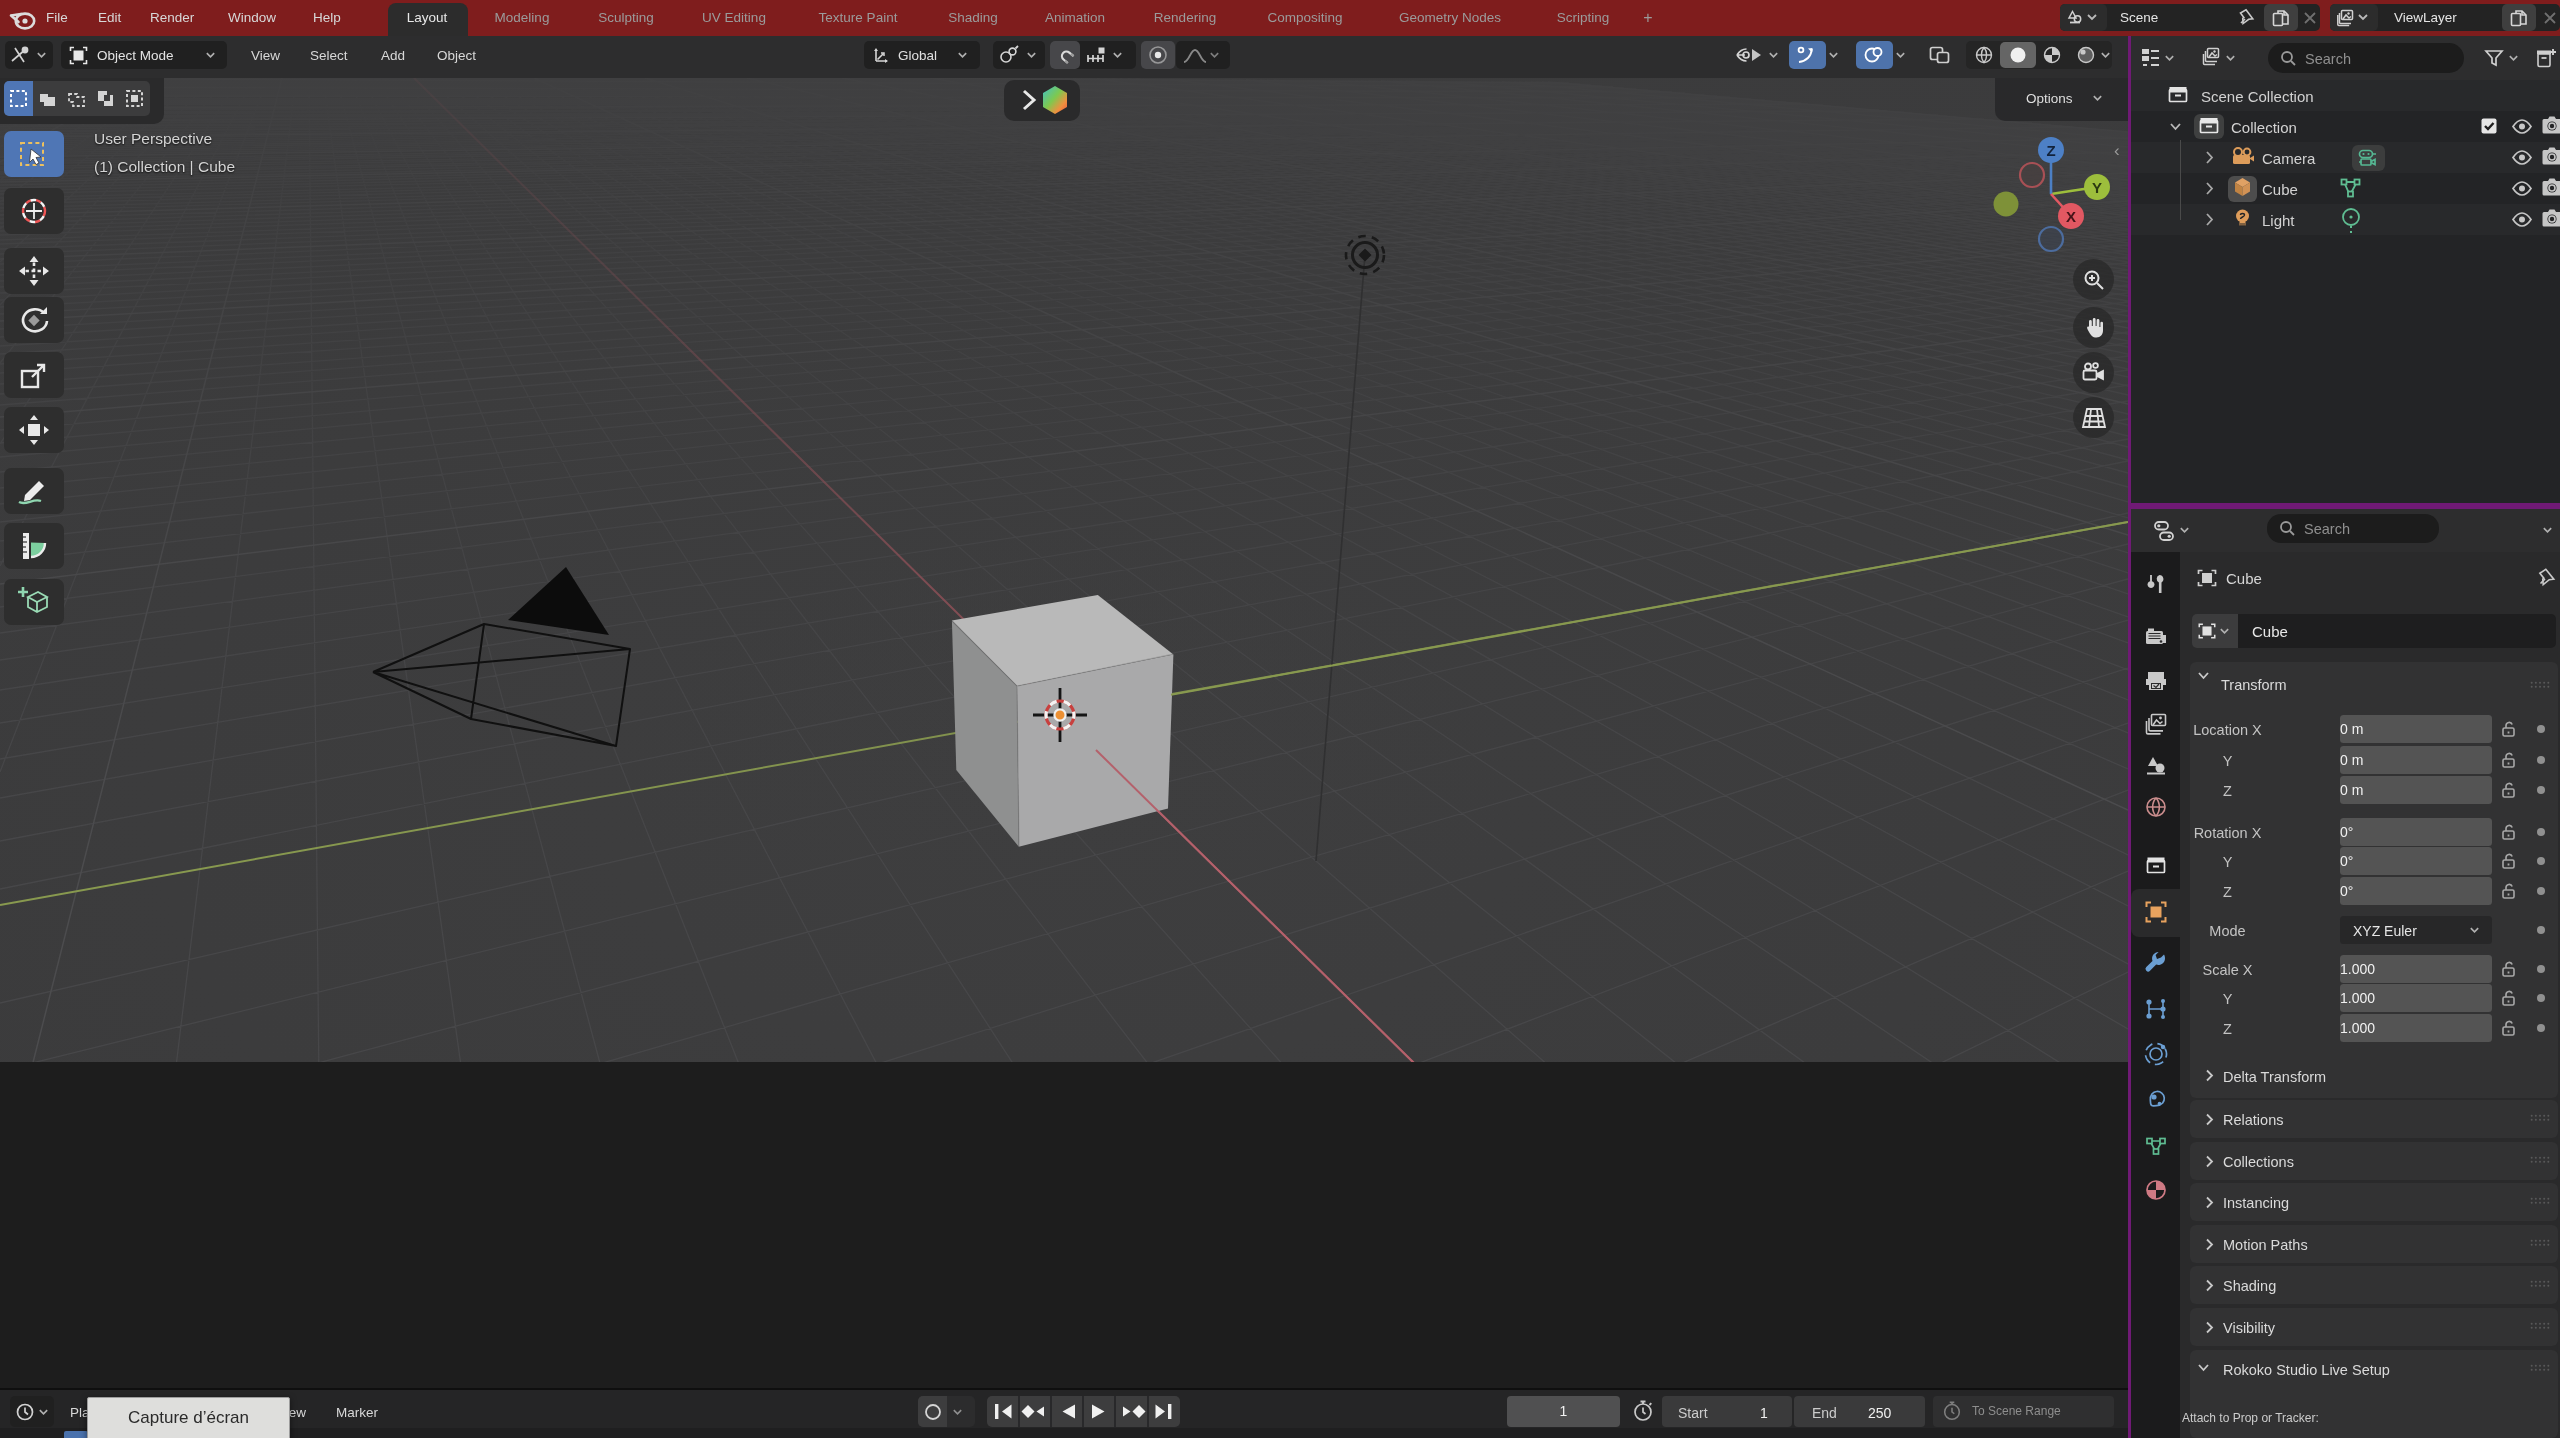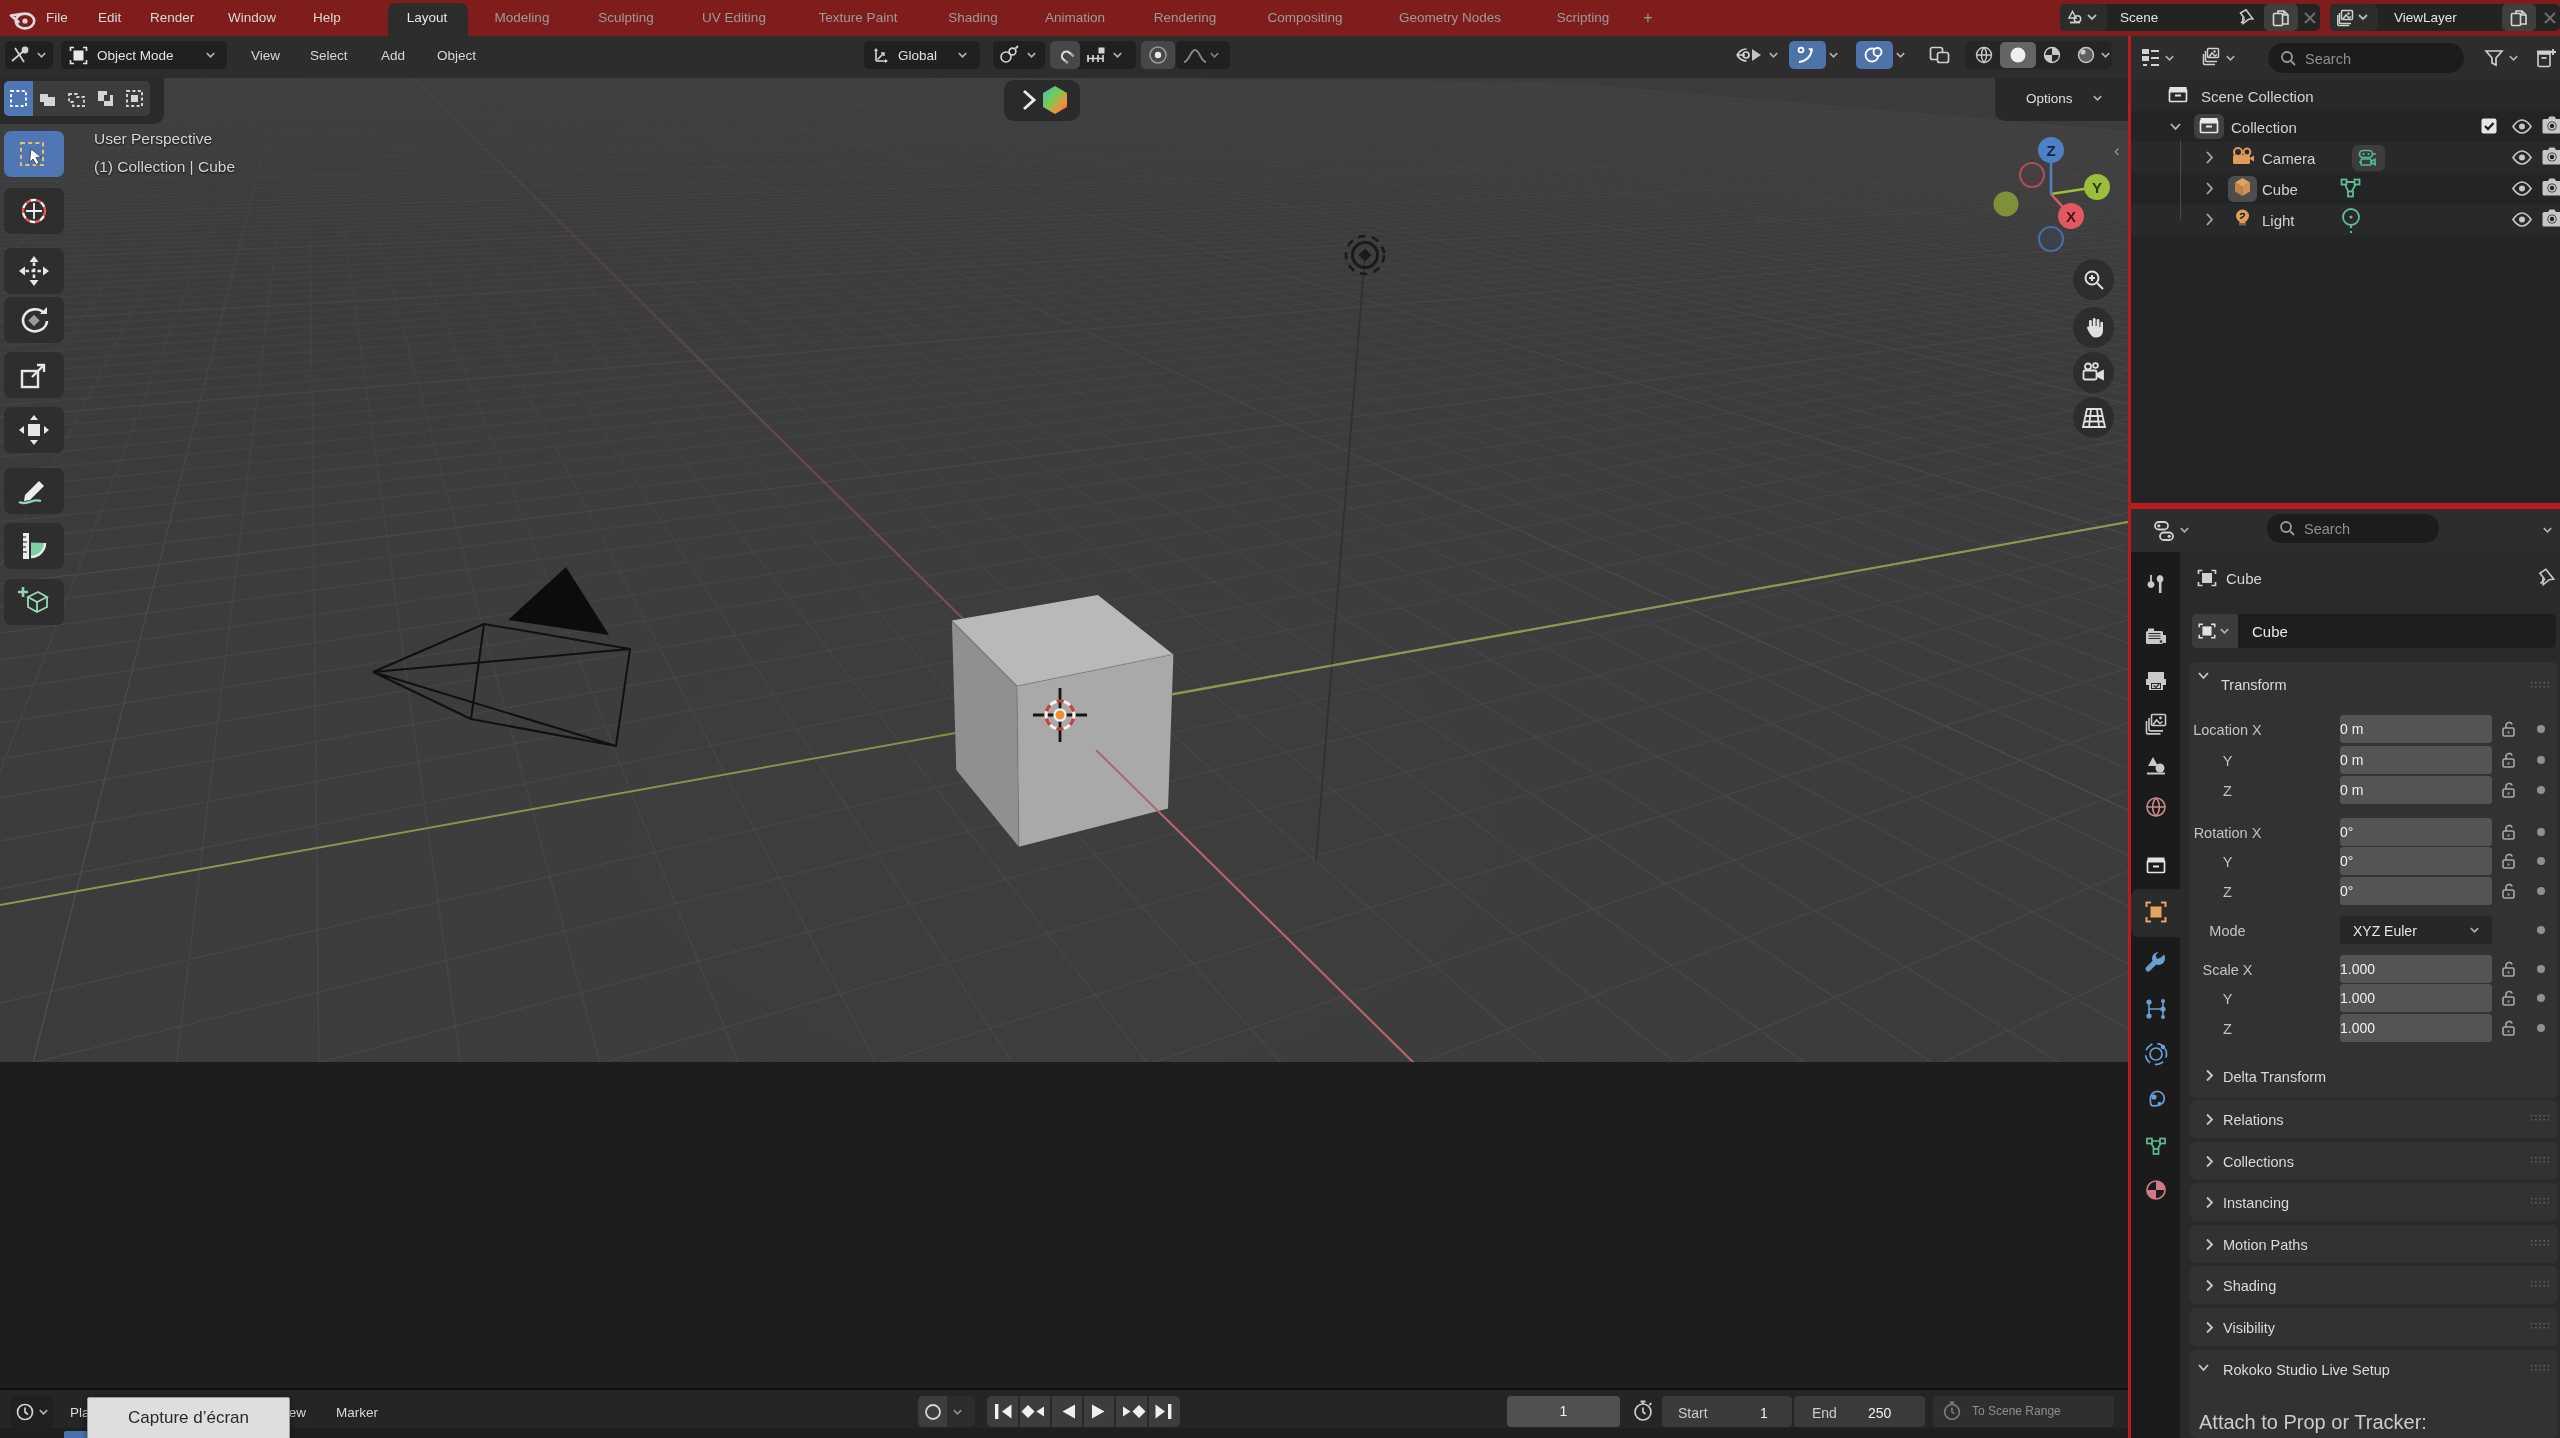--- a/index.html
+++ b/index.html
@@ -4,21 +4,21 @@
 body{width:2560px;height:1438px;overflow:hidden;background:#1d1d1d;font-family:"Liberation Sans",sans-serif;position:relative}
 .abs{position:absolute}
 .txt{position:absolute;color:#d8d8d8;font-size:13.5px;line-height:1;white-space:nowrap}
 svg{display:block}
 #topbar{position:absolute;left:0;top:0;width:2560px;height:47px;background:#7f1d1d}
 .tab{position:absolute;top:0;height:36px;line-height:36px;color:#9b9b9b;font-size:13.5px;text-align:center;transform:translateX(-50%)}
 .tab.act{color:#e8e8e8}
 #tabact{position:absolute;top:3px;height:33px;background:#2c2c2c;border-radius:8px 8px 0 0}
 #vheader{position:absolute;left:0;top:36px;width:2128px;height:42px;background:#2d2d2e;box-shadow:0 1px 0 #222}
 #viewport{position:absolute;left:0;top:78px;width:2128px;height:984px;background:#3b3b3c;overflow:hidden}
-#rightcol{position:absolute;left:2128px;top:36px;width:432px;height:1402px;background:#b91c1c}
+#rightcol{position:absolute;left:2128px;top:36px;width:432px;height:1402px;background:#701a75}
 #outliner{position:absolute;left:3px;top:0px;width:429px;height:467px;background:#232426}
 #props{position:absolute;left:3px;top:473px;width:429px;height:929px;background:#2a2a2b}
 #timeline{position:absolute;left:0;top:1388px;width:2128px;height:50px;background:#252526}
 .pill{position:absolute;background:#202020;border-radius:5px}
 .fld{position:absolute;background:#545454;border-radius:3.5px;color:#f1f1f1;font-size:14px;}
 .lbl{position:absolute;color:#c3c3c3;font-size:14.5px;text-align:center;white-space:nowrap}
 .panel{position:absolute;left:59px;width:368px;background:#323233;border-radius:6px}
 .phead{position:absolute;color:#dadada;font-size:14.5px;white-space:nowrap}
 .dots{position:absolute;width:22px;height:10px;opacity:.55}
 .toolbtn{position:absolute;left:4px;width:60px;height:46px;background:#2e2e2e;border-radius:7px}
@@ -933,21 +933,21 @@
           <circle cx="12" cy="2" r="1.2"></circle>
           <circle cx="17" cy="2" r="1.2"></circle>
           <circle cx="22" cy="2" r="1.2"></circle>
           <circle cx="2" cy="7" r="1.2"></circle>
           <circle cx="7" cy="7" r="1.2"></circle>
           <circle cx="12" cy="7" r="1.2"></circle>
           <circle cx="17" cy="7" r="1.2"></circle>
           <circle cx="22" cy="7" r="1.2"></circle>
         </g>
       </svg>
-    <div class="abs" style="left:68px;top:902px;color:#cccccc;font-size:20px">Attach to Prop or Tracker:</div>
+    <div class="abs" style="left:51px;top:902px;color:#cccccc;font-size:12px">Attach to Prop or Tracker:</div>
   </div>
 </div>
 <div id="timeline">
   <div class="abs" style="left:0;top:0;width:2128px;height:2px;background:#0f0f0f"></div>
   <div class="abs" style="left:0;top:40px;width:2128px;height:10px;background:#1f1f20"></div>
   <div class="abs" style="left:64px;top:43px;width:24px;height:7px;background:#4a72ad;border-radius:2px 2px 0 0"></div>
   <div class="pill" style="left:10px;top:8px;width:44px;height:31px"></div>
   <svg class="abs" style="left:15px;top:14px" width="20" height="20" viewBox="0 0 20 20" fill="none" stroke="#d2d2d2" stroke-width="1.7">
       <circle cx="10" cy="10" r="7.5"></circle>
       <path d="M10 5.5V10l3 2.5"></path>

